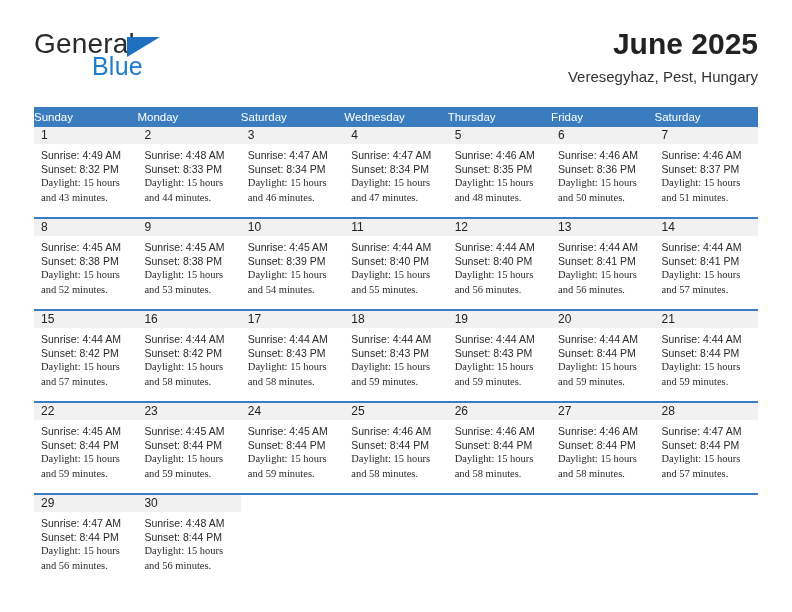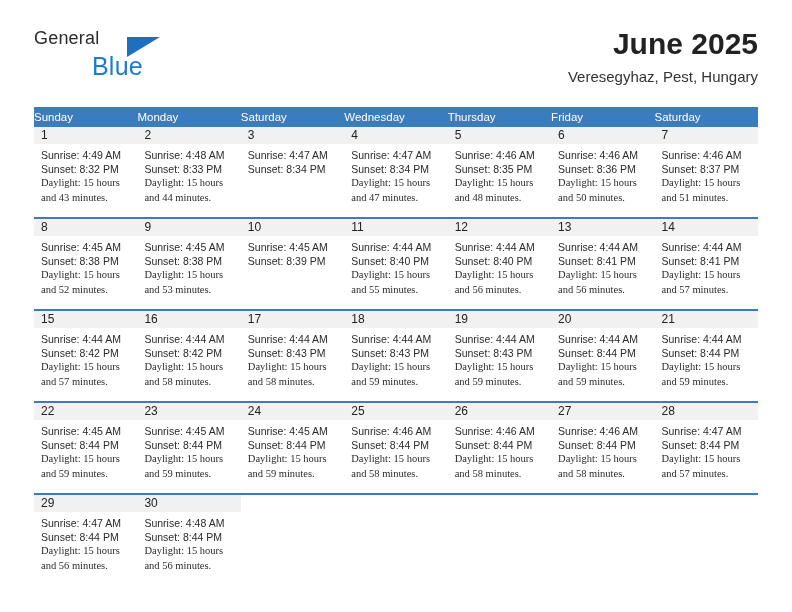--- a/index.html
+++ b/index.html
@@ -33,21 +33,21 @@
     position: absolute;
     left: 0;
     top: 0;
     width: 190px;
     height: 56px;
   }
   .logo-general {
     position: absolute;
     left: 0;
     top: 0;
-    font-size: 18px;
+    font-size: 28px;
     letter-spacing: 0.2px;
     color: #2b2b2b;
     font-family: "Liberation Sans", sans-serif;
   }
   .logo-triangle {
     position: absolute;
     left: 93px;
     top: 9px;
     width: 0;
     height: 0;
@@ -195,20 +195,21 @@
               <div>Sunrise: 4:48 AM</div>
               <div>Sunset: 8:33 PM</div>
               <div class="daylight-line">Daylight: 15 hours and 44 minutes.</div>
             </div>
           </div>
           <div class="day-cell">
             <div class="day-number">3</div>
             <div class="day-info">
               <div>Sunrise: 4:47 AM</div>
               <div>Sunset: 8:34 PM</div>
+              <div class="daylight-line">Daylight: 15 hours and 46 minutes.</div>
             </div>
           </div>
           <div class="day-cell">
             <div class="day-number">4</div>
             <div class="day-info">
               <div>Sunrise: 4:47 AM</div>
               <div>Sunset: 8:34 PM</div>
               <div class="daylight-line">Daylight: 15 hours and 47 minutes.</div>
             </div>
           </div>
@@ -252,20 +253,21 @@
               <div>Sunrise: 4:45 AM</div>
               <div>Sunset: 8:38 PM</div>
               <div class="daylight-line">Daylight: 15 hours and 53 minutes.</div>
             </div>
           </div>
           <div class="day-cell">
             <div class="day-number">10</div>
             <div class="day-info">
               <div>Sunrise: 4:45 AM</div>
               <div>Sunset: 8:39 PM</div>
+              <div class="daylight-line">Daylight: 15 hours and 54 minutes.</div>
             </div>
           </div>
           <div class="day-cell">
             <div class="day-number">11</div>
             <div class="day-info">
               <div>Sunrise: 4:44 AM</div>
               <div>Sunset: 8:40 PM</div>
               <div class="daylight-line">Daylight: 15 hours and 55 minutes.</div>
             </div>
           </div>

